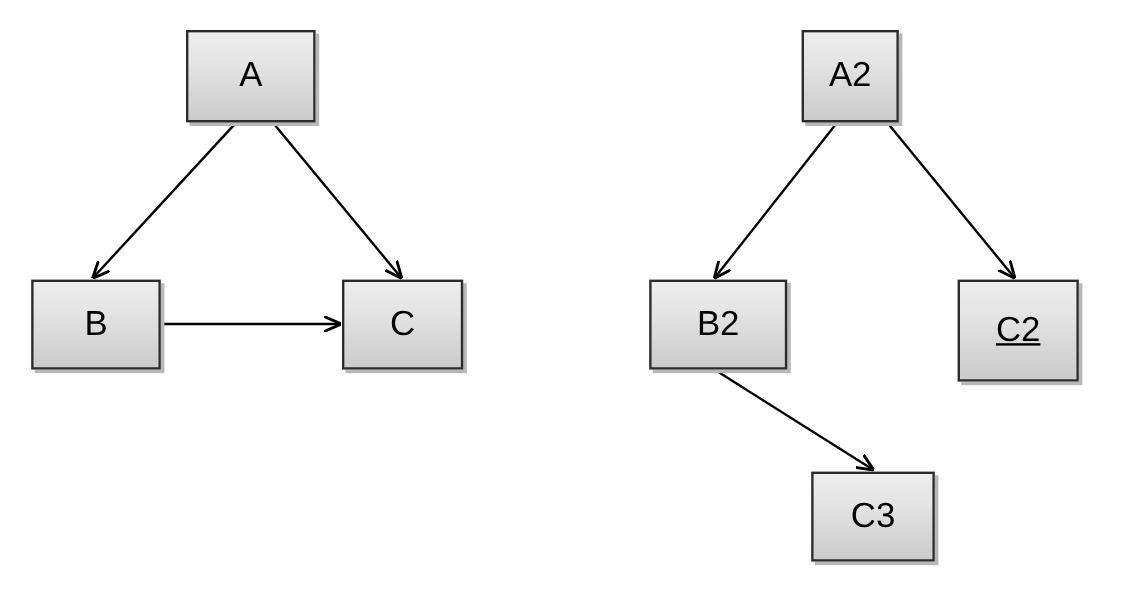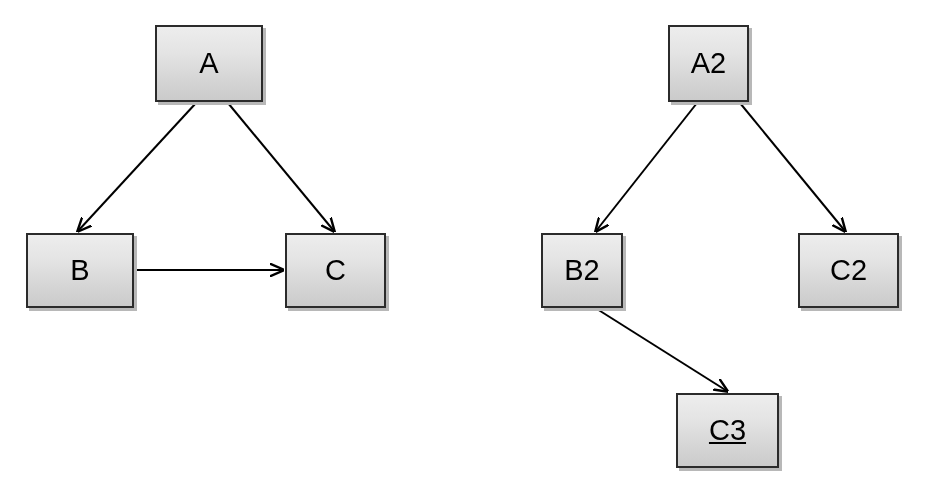--- a/index.html
+++ b/index.html
@@ -73,23 +73,23 @@
   </div>
   <div class="node" style="left: 26px; top: 233px; width: 108px; height: 75px;">
     <span class="node-label">B</span>
   </div>
   <div class="node" style="left: 285px; top: 233px; width: 101px; height: 75px;">
     <span class="node-label">C</span>
   </div>
   <div class="node" style="left: 668px; top: 25px; width: 81px; height: 77px;">
     <span class="node-label">A2</span>
   </div>
-  <div class="node" style="left: 541px; top: 233px; width: 82px; height: 75px;">
+  <div class="node" style="left: 541px; top: 233px; width: 115px; height: 75px;">
     <span class="node-label">B2</span>
   </div>
-  <div class="node" style="left: 798px; top: 233px; width: 101px; height: 75px;">
+  <div class="node" style="left: 798px; top: 233px; width: 101px; height: 85px; text-decoration: underline;">
     <span class="node-label">C2</span>
   </div>
-  <div class="node" style="left: 676px; top: 393px; width: 103px; height: 75px; text-decoration: underline;">
+  <div class="node" style="left: 676px; top: 393px; width: 103px; height: 75px;">
     <span class="node-label">C3</span>
   </div>
 
 </div>
 
 </body></html>

